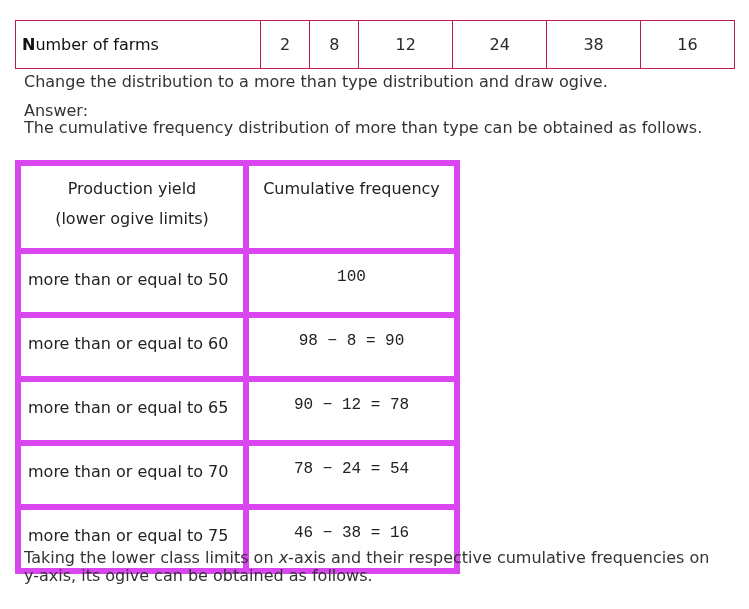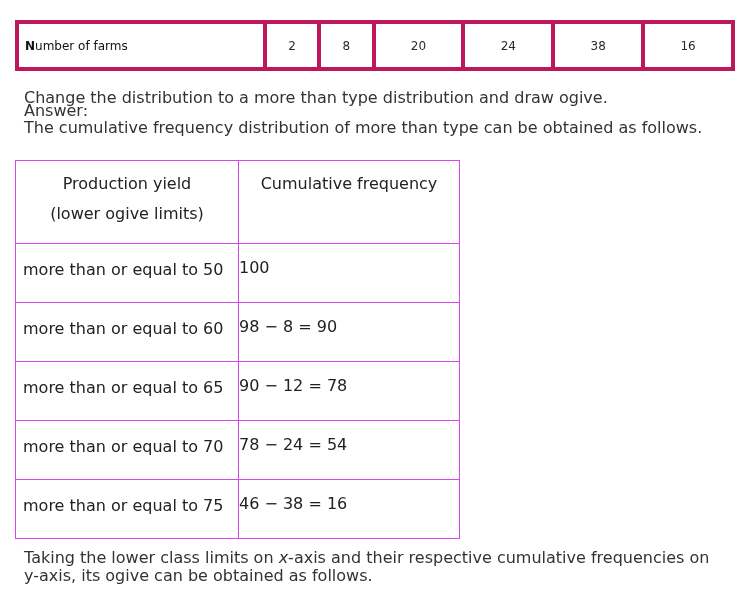--- a/index.html
+++ b/index.html
@@ -5,62 +5,62 @@
     html, body { margin: 0; padding: 0; background: #ffffff; }
     body {
       width: 749px; height: 609px; position: relative; overflow: hidden;
       font-family: "DejaVu Sans", sans-serif; color: #2a2a2a;
     }
     .top-table {
       position: absolute; left: 15px; top: 20px;
       border-collapse: collapse; width: 720px; height: 49px;
     }
     .top-table td {
-      border: 4px solid #be185d; font-size: 12px; text-align: center;
+      border: 1px solid #be185d; font-size: 16px; text-align: center;
       padding: 0; height: 43px;
     }
     .top-table td.label { text-align: left; padding-left: 6px; font-weight: normal; color:#111; width: 238px; }
     .top-table td.label b { font-weight: bold; }
     .para {
       position: absolute; left: 24px; font-size: 16px; white-space: nowrap;
       color: #333;
     }
     .cf-table {
       position: absolute; left: 15px; top: 160px;
       border-collapse: collapse; width: 445px;
     }
     .cf-table td, .cf-table th {
-      border: 1px solid #d946ef; font-size: 16px; padding: 0; color: #222;
+      border: 6px solid #d946ef; font-size: 16px; padding: 0; color: #222;
     }
     .cf-table th { font-weight: normal; height: 74px; vertical-align: top; padding-top: 8px; line-height: 30px; }
     .cf-table th.col1 { width: 222px; text-align: center; }
     .cf-table th.col2 { text-align: center; }
     .cf-table td { height: 46px; }
     .cf-table td.c1 { text-align: left; padding-left: 7px; padding-bottom: 8px; }
-    .cf-table td.c2 { padding-bottom: 12px; }
+    .cf-table td.c2 { text-align: center; padding-bottom: 12px; font-family: Liberation Mono, monospace; }
     i.var { font-style: italic; }
   </style>
 </head>
 <body>
 
 <table class="top-table">
   <tbody>
       <tr>
     <td class="label"><b>N</b><span>umber of farms</span></td>
     <td>2</td>
     <td>8</td>
-    <td>20</td>
+    <td>12</td>
     <td>24</td>
     <td>38</td>
     <td>16</td>
   </tr>
 </tbody>
   </table>
 
-<div class="para" style="top:88px;text-align:right;">Change the distribution to a more than type distribution and draw ogive.</div>
+<div class="para" style="top:72px;text-align:right;">Change the distribution to a more than type distribution and draw ogive.</div>
 <div class="para" style="top:101px;">Answer:</div>
 <div class="para" style="top:118px;">The cumulative frequency distribution of more than type can be obtained as follows.</div>
 
 <table class="cf-table">
   <tbody>
       <tr>
     <th class="col1">
       <div>Production yield</div>
       <div>(lower ogive limits)</div>
     </th>

